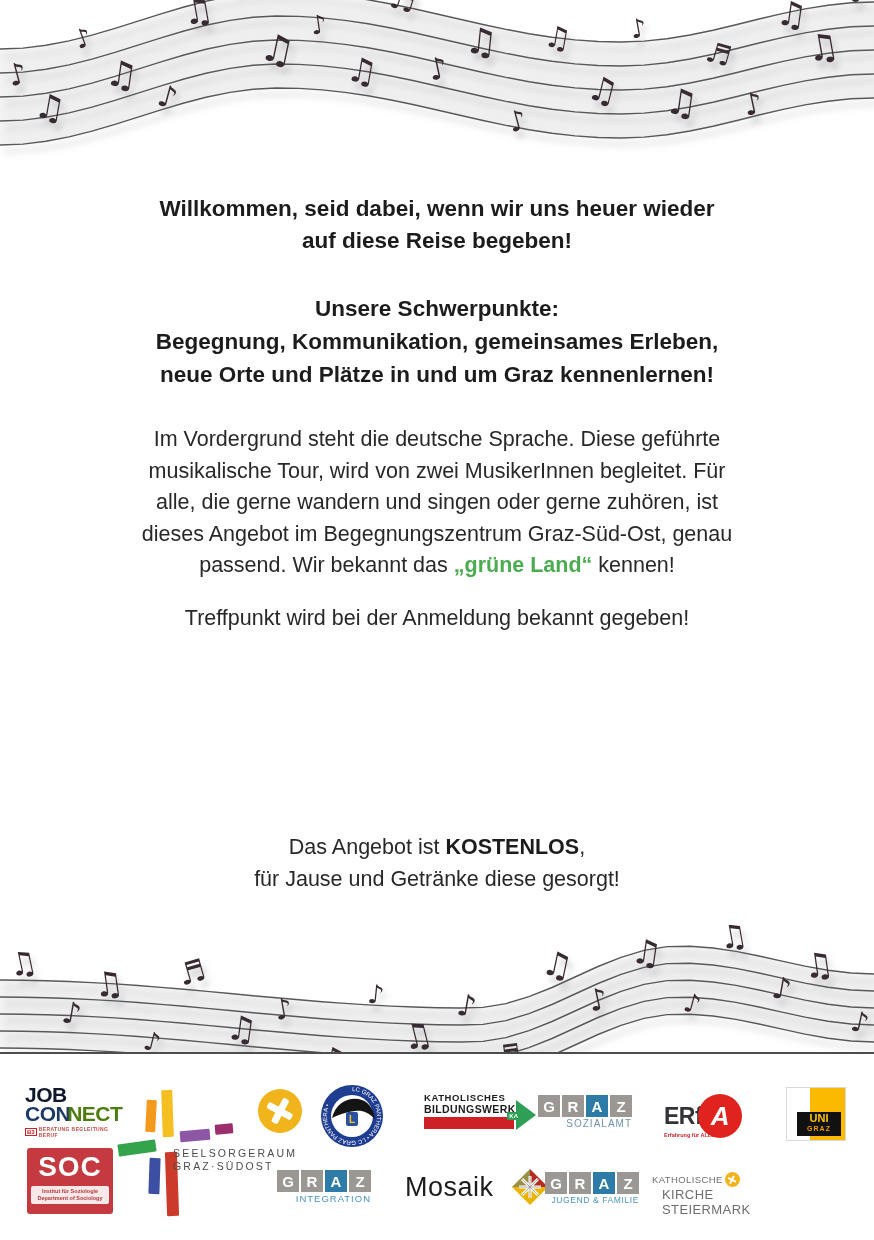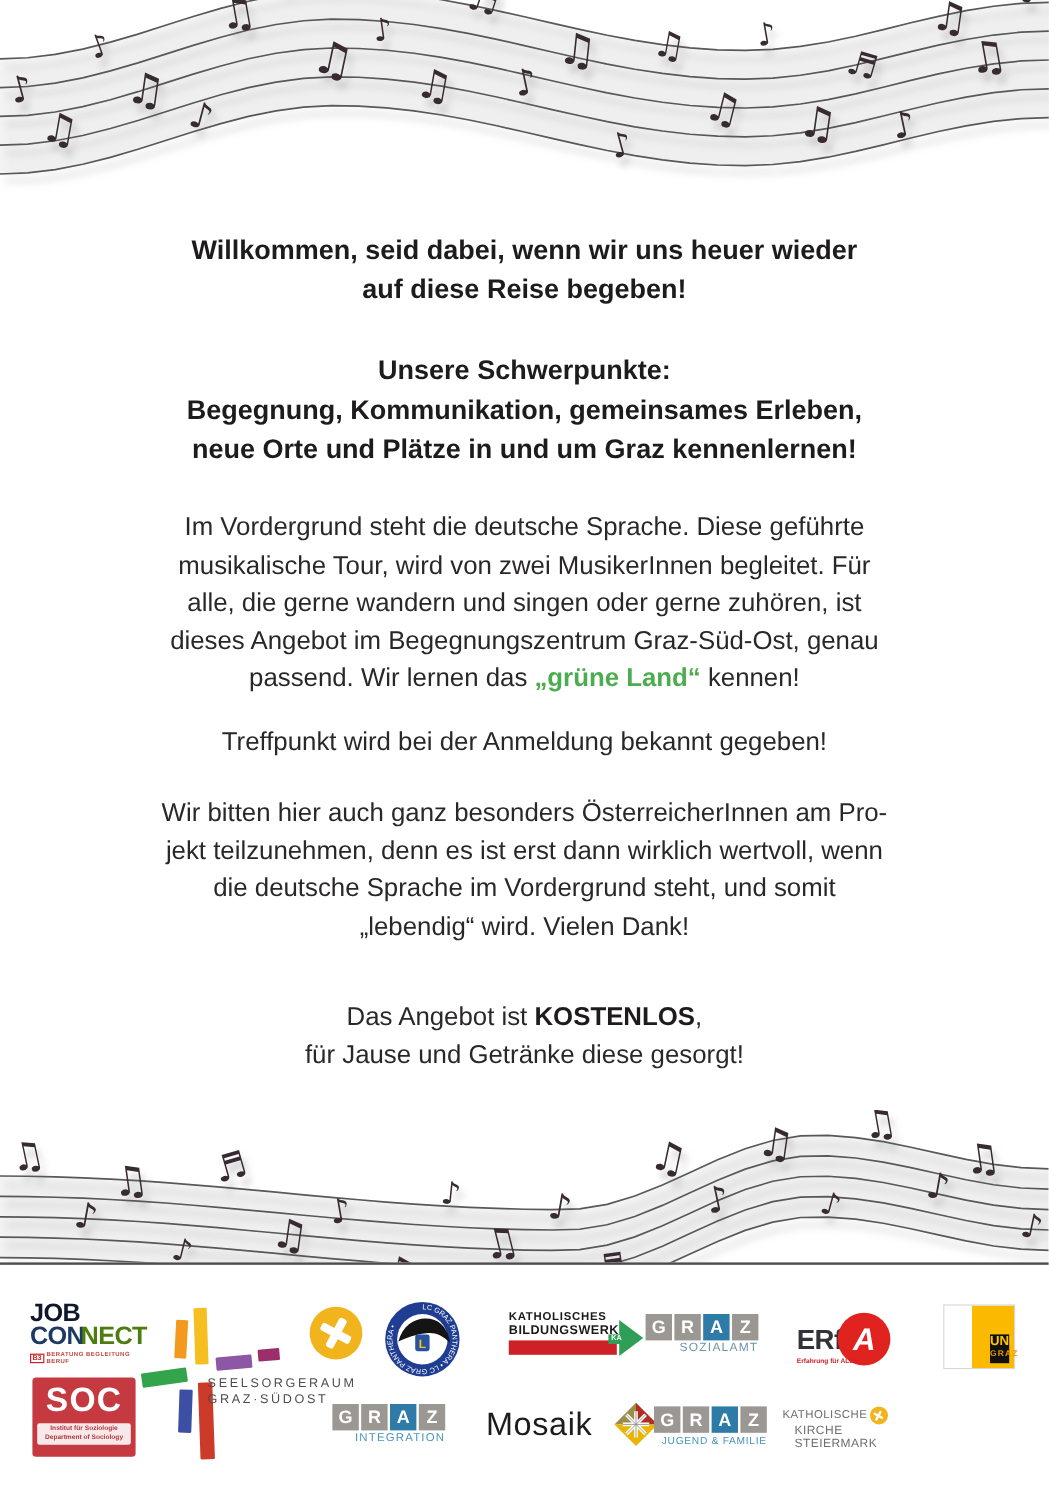--- a/index.html
+++ b/index.html
@@ -62,30 +62,30 @@
   .graz-jug{left:545px;top:1172px;}
   .graz-jug .sub{color:#4a94bc;font-size:8.5px;letter-spacing:0.6px;}
   
   .erfa{left:664px;top:1094px;width:90px;}
   .erfa .row{display:flex;align-items:center;}
   .erfa .erf{font-size:23px;font-weight:bold;color:#333236;letter-spacing:-0.5px;}
   .erfa .circ{width:44px;height:44px;border-radius:50%;background:#e0231f;color:#fff;display:flex;align-items:center;justify-content:center;font-size:26px;font-weight:bold;font-style:italic;margin-left:-4px;}
   .erfa .tag{font-size:5.5px;color:#d0202a;font-weight:bold;margin-top:-6px;}
   
   .uni{left:786px;top:1087px;width:58px;height:52px;border:1px solid #d9d9d9;background:linear-gradient(to right,#ffffff 40%,#fbba00 40%);}
-  .uni .box{position:absolute;right:4px;bottom:4px;width:16px;height:24px;background:#111;text-align:center;}
+  .uni .box{position:absolute;right:4px;bottom:4px;width:44px;height:24px;background:#111;text-align:center;}
   .uni .u1{color:#fdc500;font-weight:bold;font-size:11px;line-height:13px;}
   .uni .u2{color:#e89a00;font-weight:bold;font-size:7px;line-height:8px;letter-spacing:1px;}
   
   .mosaik{left:405px;top:1167px;display:flex;align-items:center;gap:16px;}
   .mosaik .name{font-size:27px;color:#1c1c1c;letter-spacing:0.5px;}
   
   .kks{left:652px;top:1172px;width:120px;color:#6e6e70;}
   .kks .r1{display:flex;align-items:center;justify-content:flex-start;gap:2px;font-size:9.5px;letter-spacing:0.4px;}
-  .kks .r2{font-size:10px;letter-spacing:0.4px;margin-left:10px;}
+  .kks .r2{font-size:13px;letter-spacing:0.4px;margin-left:10px;}
   .kks .kreuz{width:15px;height:15px;}
   
   .lst{left:772px;top:1160px;width:90px;}
   .lst .top{display:flex;align-items:flex-start;gap:3px;}
   .lst .boxes{border-left:1px solid #555;padding-left:2px;}
   .lst .bx{border:1px solid #555;font-family:"Liberation Serif",serif;color:#222;padding:0 3px;white-space:nowrap;}
   .lst .bx1{font-size:11px;line-height:13px;display:inline-block;}
   .lst .bx2{font-size:12px;line-height:14px;display:inline-block;margin-top:1px;}
   .lst .sub{margin-top:2px;font-size:6px;font-weight:bold;color:#333;line-height:7px;border-bottom:1px solid #999;padding-bottom:3px;}
   .lst .arr{color:#2e8f4c;}
@@ -132,26 +132,25 @@
         <text x="825" y="59.56197122044083" font-size="36" fill="#372a31" font-family="DejaVu Sans, sans-serif" text-anchor="middle" transform="rotate(-10 825 59.56197122044083)">♫</text>
         <text x="858" y="2.3903502576674924" font-size="28" fill="#372a31" font-family="DejaVu Sans, sans-serif" text-anchor="middle" transform="rotate(12 858 2.3903502576674924)">♪</text>
       </g>
     </svg>
 
   <p class="tblock bold h1">Willkommen, seid dabei, wenn wir uns heuer wieder<br>auf diese Reise begeben!</p>
 
   <p class="tblock bold h2">Unsere Schwerpunkte:<br>Begegnung, Kommunikation, gemeinsames Erleben,<br>neue Orte und Plätze in und um Graz kennenlernen!</p>
 
   <p class="tblock body-text p1"><span>Im Vordergrund steht die deutsche Sprache. Diese geführte<br>musikalische Tour, wird von zwei MusikerInnen begleitet. Für<br>alle, die gerne wandern und singen oder gerne zuhören, ist<br>dieses Angebot im Begegnungszentrum Graz-Süd-Ost, genau</span><br>
-    <span>passend. Wir lernen das </span><span class="green">„grüne Land“</span><span> kennen!</span>
+    <span>passend. Wir bekannt das </span><span class="green">„grüne Land“</span><span> kennen!</span>
   </p>
 
   <p class="tblock body-text meet">Treffpunkt wird bei der Anmeldung bekannt gegeben!</p>
 
-  <p class="tblock body-text p2">Wir bitten hier auch ganz besonders ÖsterreicherInnen am Pro-<br>jekt teilzunehmen, denn es ist erst dann wirklich wertvoll, wenn<br>die deutsche Sprache im Vordergrund steht, und somit<br>„lebendig“ wird. Vielen Dank!</p>
 
   <p class="tblock body-text offer"><span>Das Angebot ist </span><span class="bold">KOSTENLOS</span><span>,</span><br>
     <span>für Jause und Getränke diese gesorgt!</span>
   </p>
 
   <svg id="bottom-wave" class="wave" width="874" height="127">
     <defs>
       <filter id="bottom-wave-sh" x="-20%" y="-30%" width="140%" height="180%">
         <feDropShadow dx="4" dy="7" stdDeviation="3" flood-color="#9a9a9a" flood-opacity="0.55"></feDropShadow>
       </filter>

